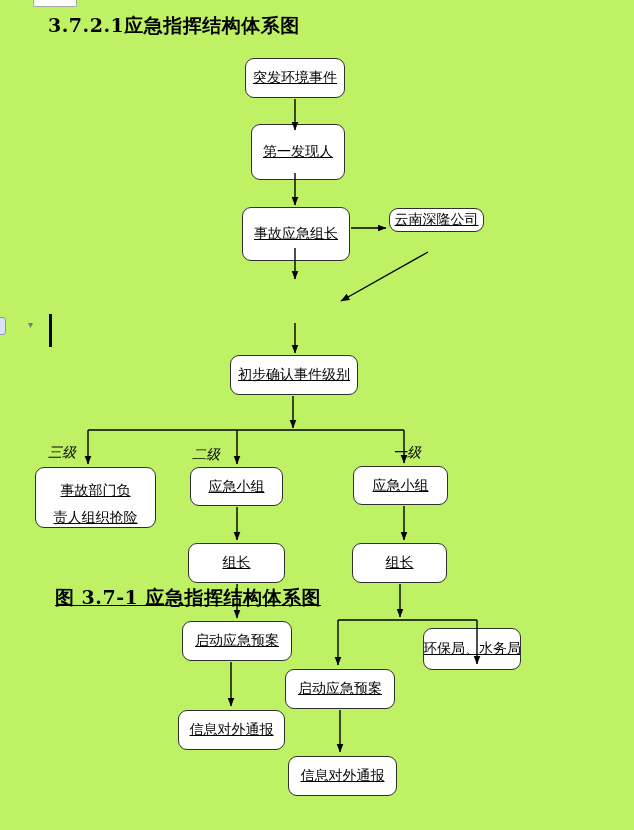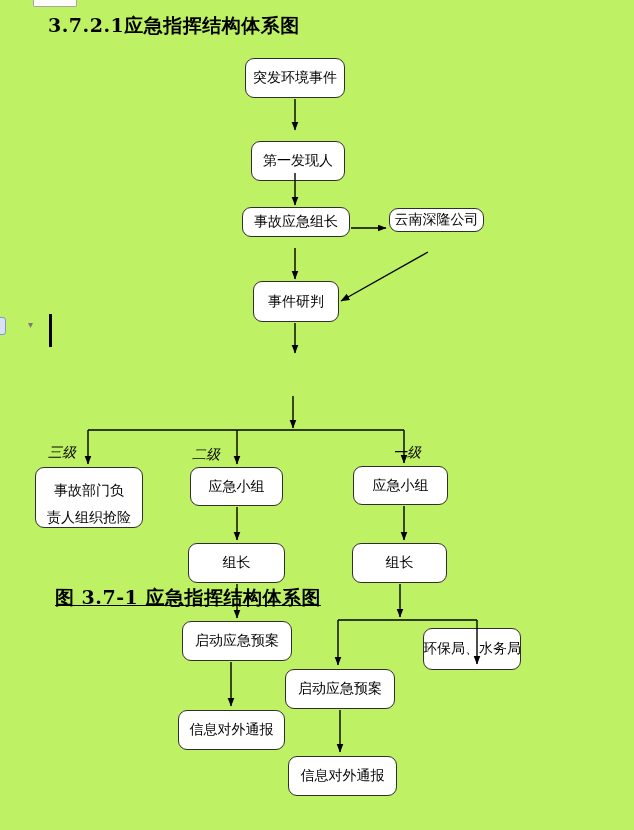--- a/index.html
+++ b/index.html
@@ -30,20 +30,21 @@
     background: #ffffff;
     border: 1px solid #2f2f2f;
     border-radius: 9px;
     display: flex;
     align-items: center;
     justify-content: center;
     font-size: 14px;
     white-space: nowrap;
     z-index: 1;
     overflow: hidden;
+    text-decoration: underline;
   }
   .node-multiline {
     flex-direction: column;
     justify-content: flex-start;
     padding-top: 9px;
     line-height: 27px;
   }
   .branch-label {
     position: absolute;
     font-size: 14px;
@@ -108,30 +109,30 @@
 <div class="page">
 
   <div class="top-fragment"></div>
 
   <div class="heading" style="left:48px; top:13px;">3.7.2.1应急指挥结构体系图</div>
 
   <div class="heading" style="left:55px; top:585px;text-decoration:underline;">图 3.7-1 应急指挥结构体系图</div>
 
   <div class="node" style="left:245px; top:58px;  width:100px; height:40px;">突发环境事件</div>
 
-  <div class="node" style="left:251px; top:141px; width:94px;  height:40px;">第一发现人</div>
-
-  <div class="node" style="left:242px; top:207px; width:108px; height:30px;">事故应急组长</div>
+  <div class="node" style="left:251px; top:124px; width:94px;  height:56px;">第一发现人</div>
+
+  <div class="node" style="left:242px; top:207px; width:108px; height:54px;">事故应急组长</div>
 
   <div class="node" style="left:389px; top:208px; width:95px;  height:24px;">云南深隆公司</div>
 
-  <div class="node" style="left:253px; top:281px; width:86px;  height:41px;">事件研判</div>
-
-
-  <div class="node node-multiline" style="left:35px; top:467px; width:108px; height:61px;">
+
+  <div class="node" style="left:230px; top:355px; width:128px; height:40px;">初步确认事件级别</div>
+
+  <div class="node node-multiline" style="left:35px; top:467px; width:121px; height:61px;">
     <span>事故部门负</span>
     <span>责人组织抢险</span>
   </div>
 
   <div class="node" style="left:190px; top:467px; width:93px;  height:39px;">应急小组</div>
 
   <div class="node" style="left:353px; top:466px; width:95px;  height:39px;">应急小组</div>
 
   <div class="node" style="left:188px; top:543px; width:97px;  height:40px;">组长</div>
 

